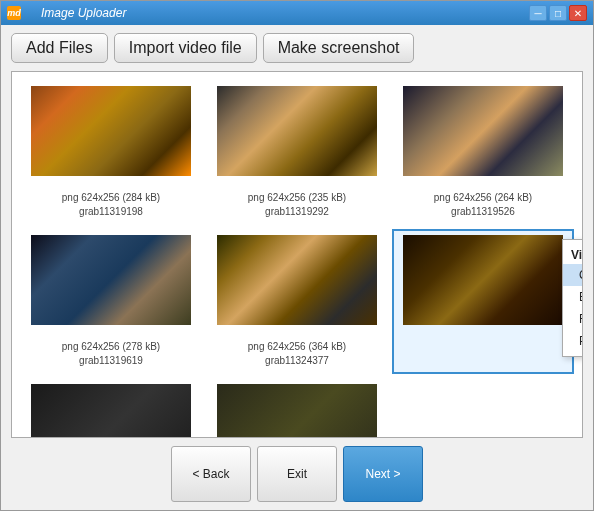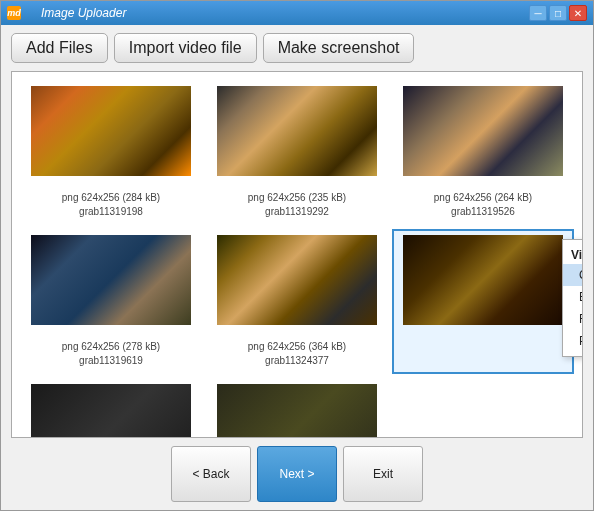--- a/index.html
+++ b/index.html
@@ -307,17 +307,17 @@
         <div class="image-item">
           <div class="thumb-placeholder" style="background: linear-gradient(135deg, #2a2a1a 0%, #4a4a20 50%, #2a2a1a 100%);"></div>
         </div>
       </div>
     </div>
   </div>
 
   <div class="bottom-section">
     <div class="nav-row">
       <button class="nav-btn">&lt; Back</button>
+      <button class="nav-btn">Exit</button>
       <button class="nav-btn primary">Next &gt;</button>
-      <button class="nav-btn">Exit</button>
     </div>
   </div>
 </div>
 
 </body></html>

